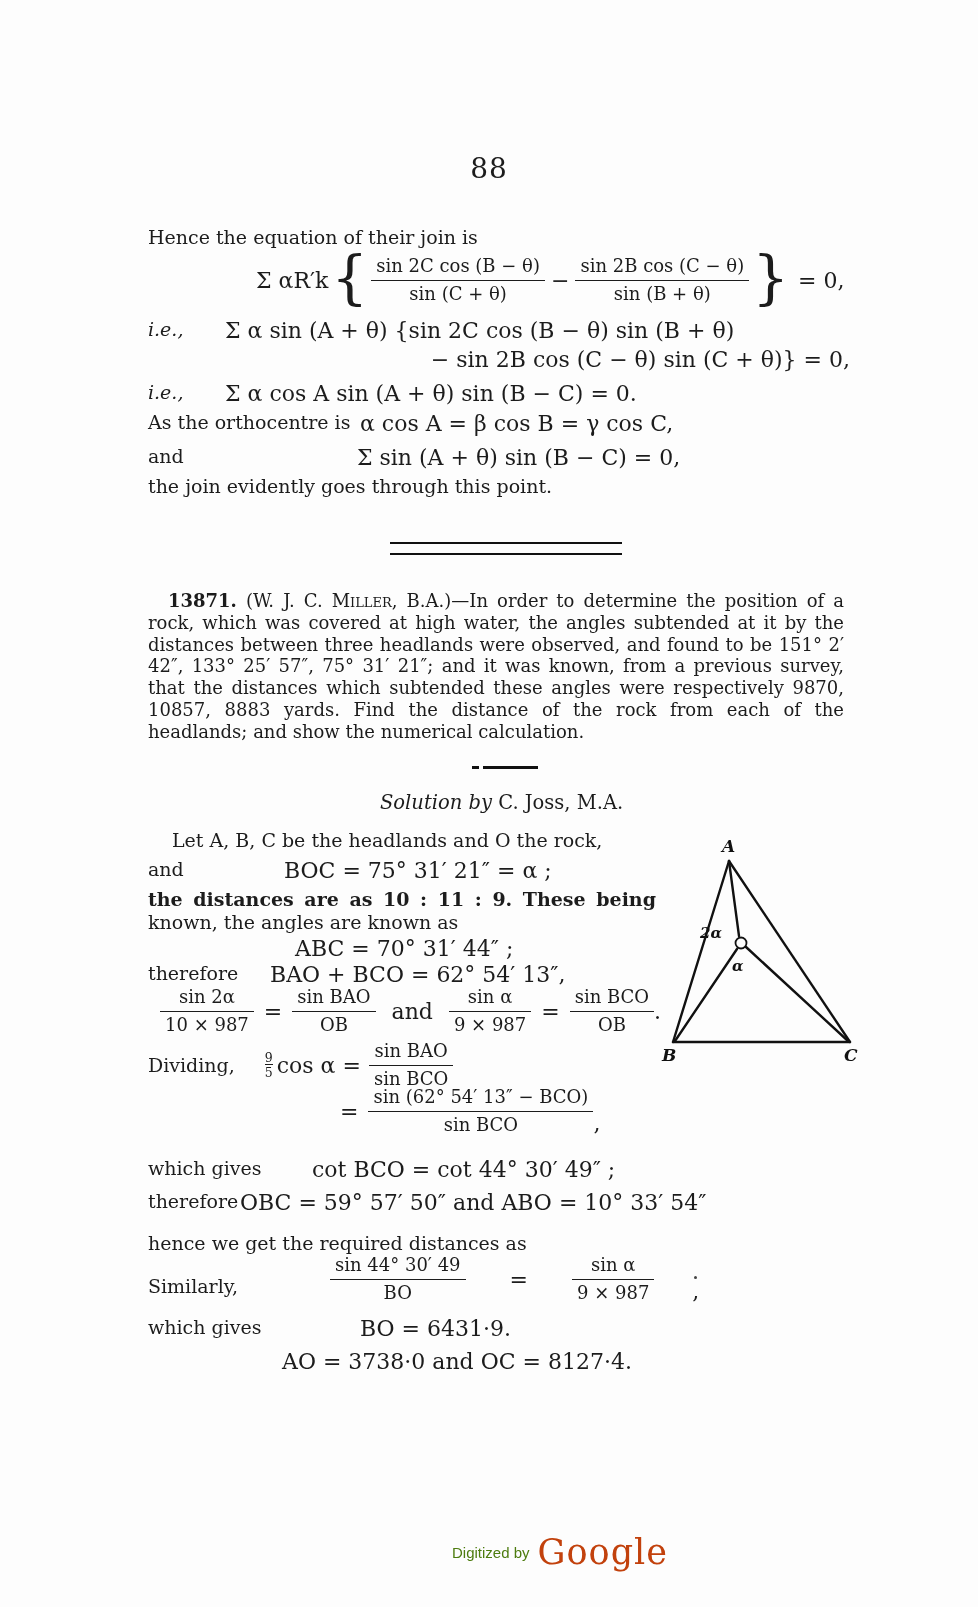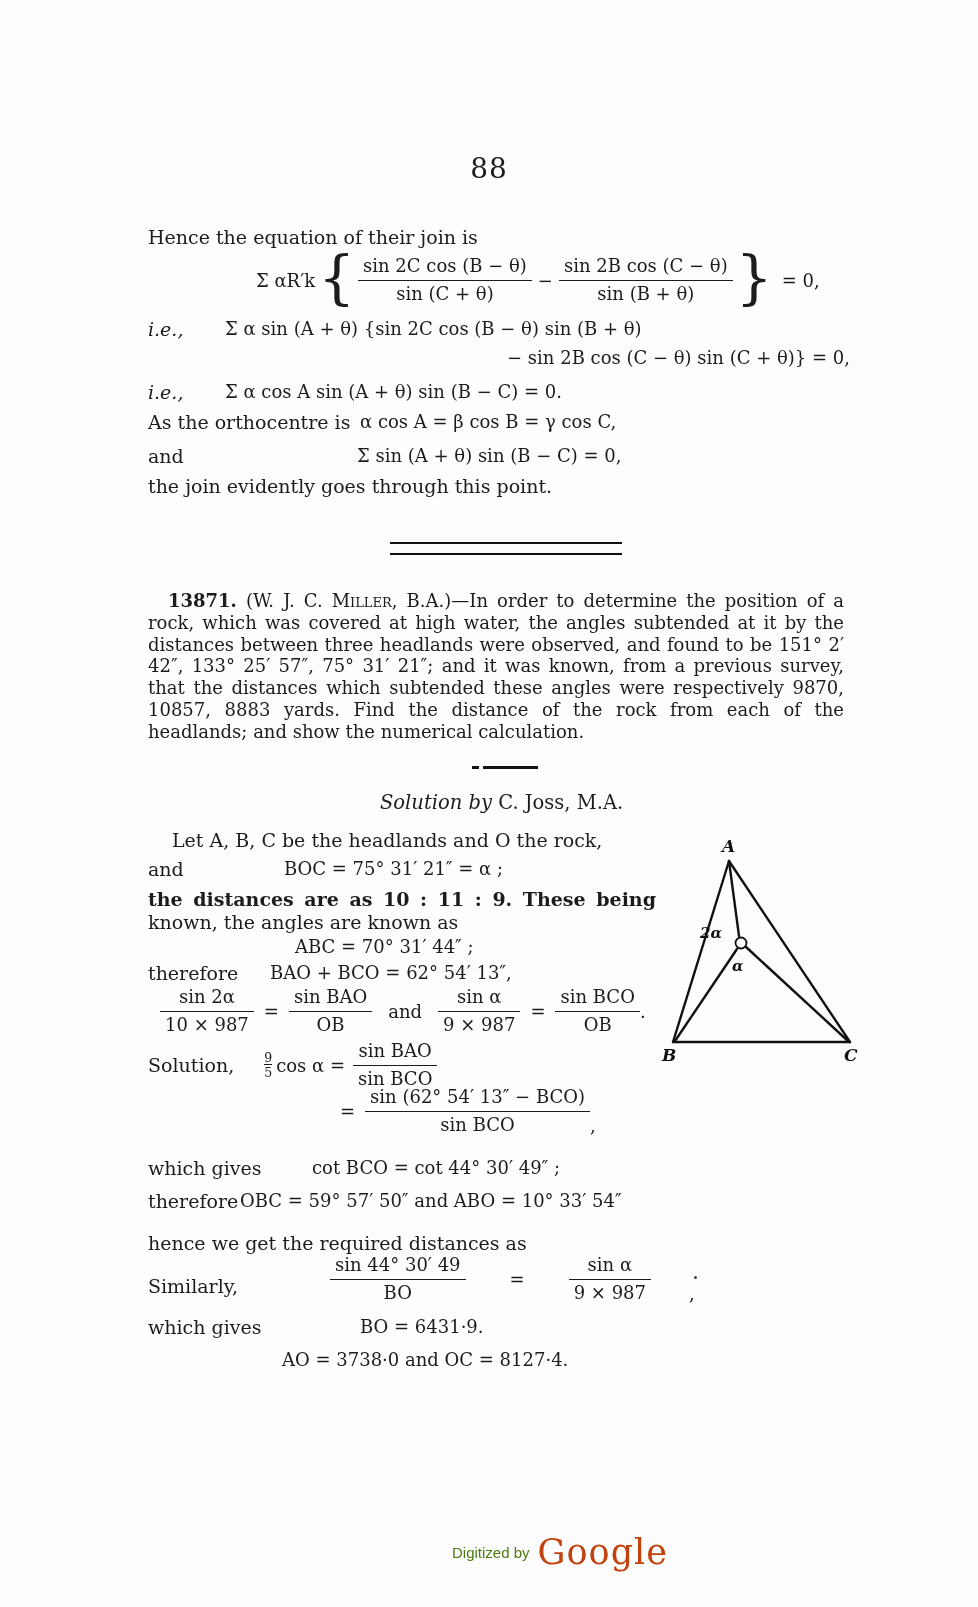--- a/index.html
+++ b/index.html
@@ -7,21 +7,21 @@
     position:relative; width:978px; height:1607px;
     background:#fdfdfd; color:#1c1c1c;
     font-family:"DejaVu Serif", serif;
     overflow:hidden;
   }
   .abs {position:absolute; white-space:nowrap;}
   .pageno {position:absolute; top:152px; left:0; width:100%; text-align:center;
            font-size:28px; letter-spacing:1px;}
   .body-text {font-size:19px;}
   .label-it {font-style:italic; font-size:19px;}
-  .eq {font-size:18px;}
+  .eq {font-size:22px;}
   .eqrow {position:absolute; display:inline-flex; align-items:center; white-space:nowrap;}
   .frac {display:inline-block; text-align:center; vertical-align:middle; font-size:18px; line-height:1.25;}
   .frac .num {display:block; padding:0 5px 2px 5px;}
   .frac .den {display:block; border-top:1.6px solid #1c1c1c; padding:2px 5px 0 5px;}
   .sfrac {display:inline-flex; flex-direction:column; font-size:12.5px; line-height:1.05;
           text-align:center; vertical-align:middle; margin-right:4px;}
   .sfrac .sden {border-top:1px solid #1c1c1c; padding-top:1px;}
   .brace {font-size:58px; font-weight:400; line-height:0; padding:0 3px; transform:translateY(-2px);}
   .rule-double {position:absolute; left:390px; top:542px; width:232px; height:9px;
                 border-top:2.5px solid #111; border-bottom:2.5px solid #111;}
@@ -123,21 +123,21 @@
       </span>
     <span class="eq gap-m">=</span>
     <span class="frac">
         <span class="num">sin BCO</span>
         <span class="den">OB</span>
       </span>
     <span class="eq">.</span>
   </div>
 
   <div class="eqrow" style="left:148px; top:1040px;">
-    <span class="body-text" style="margin-right:30px;">Solution,</span>
+    <span class="body-text" style="margin-right:30px;">Dividing,</span>
     <span class="sfrac">
         <span class="snum">9</span>
         <span class="sden">5</span>
       </span>
     <span class="eq" style="margin-right:8px;">cos α =</span>
     <span class="frac">
         <span class="num">sin BAO</span>
         <span class="den">sin BCO</span>
       </span>
   </div>

